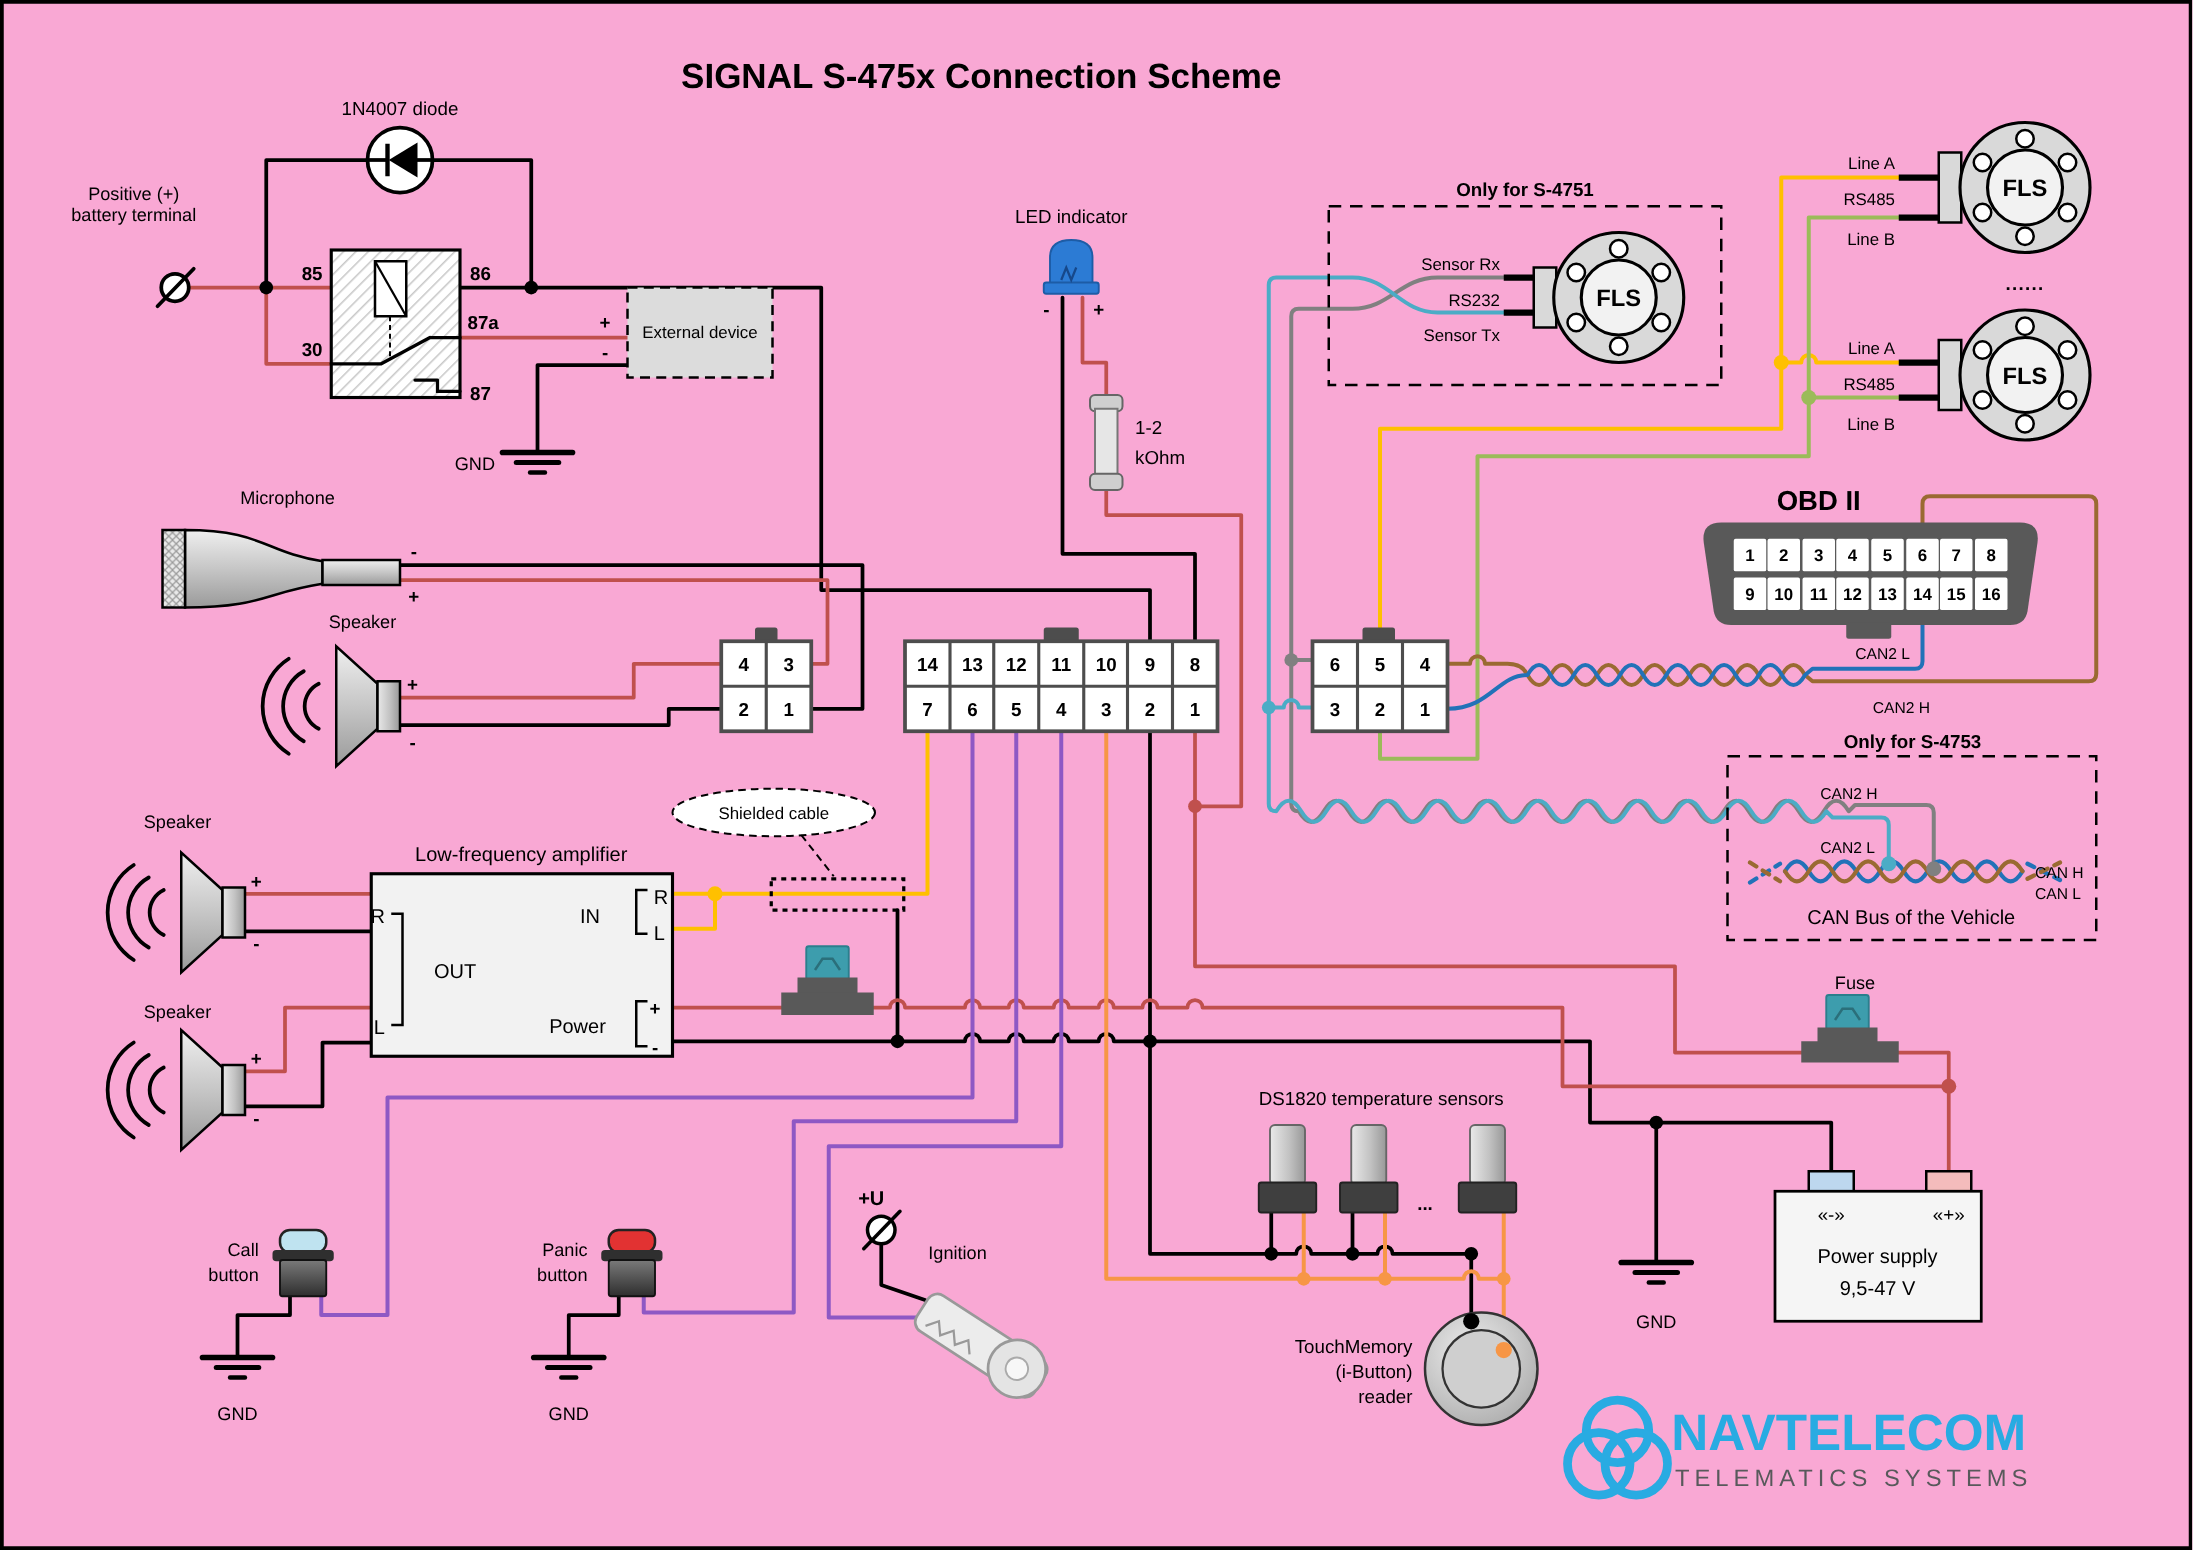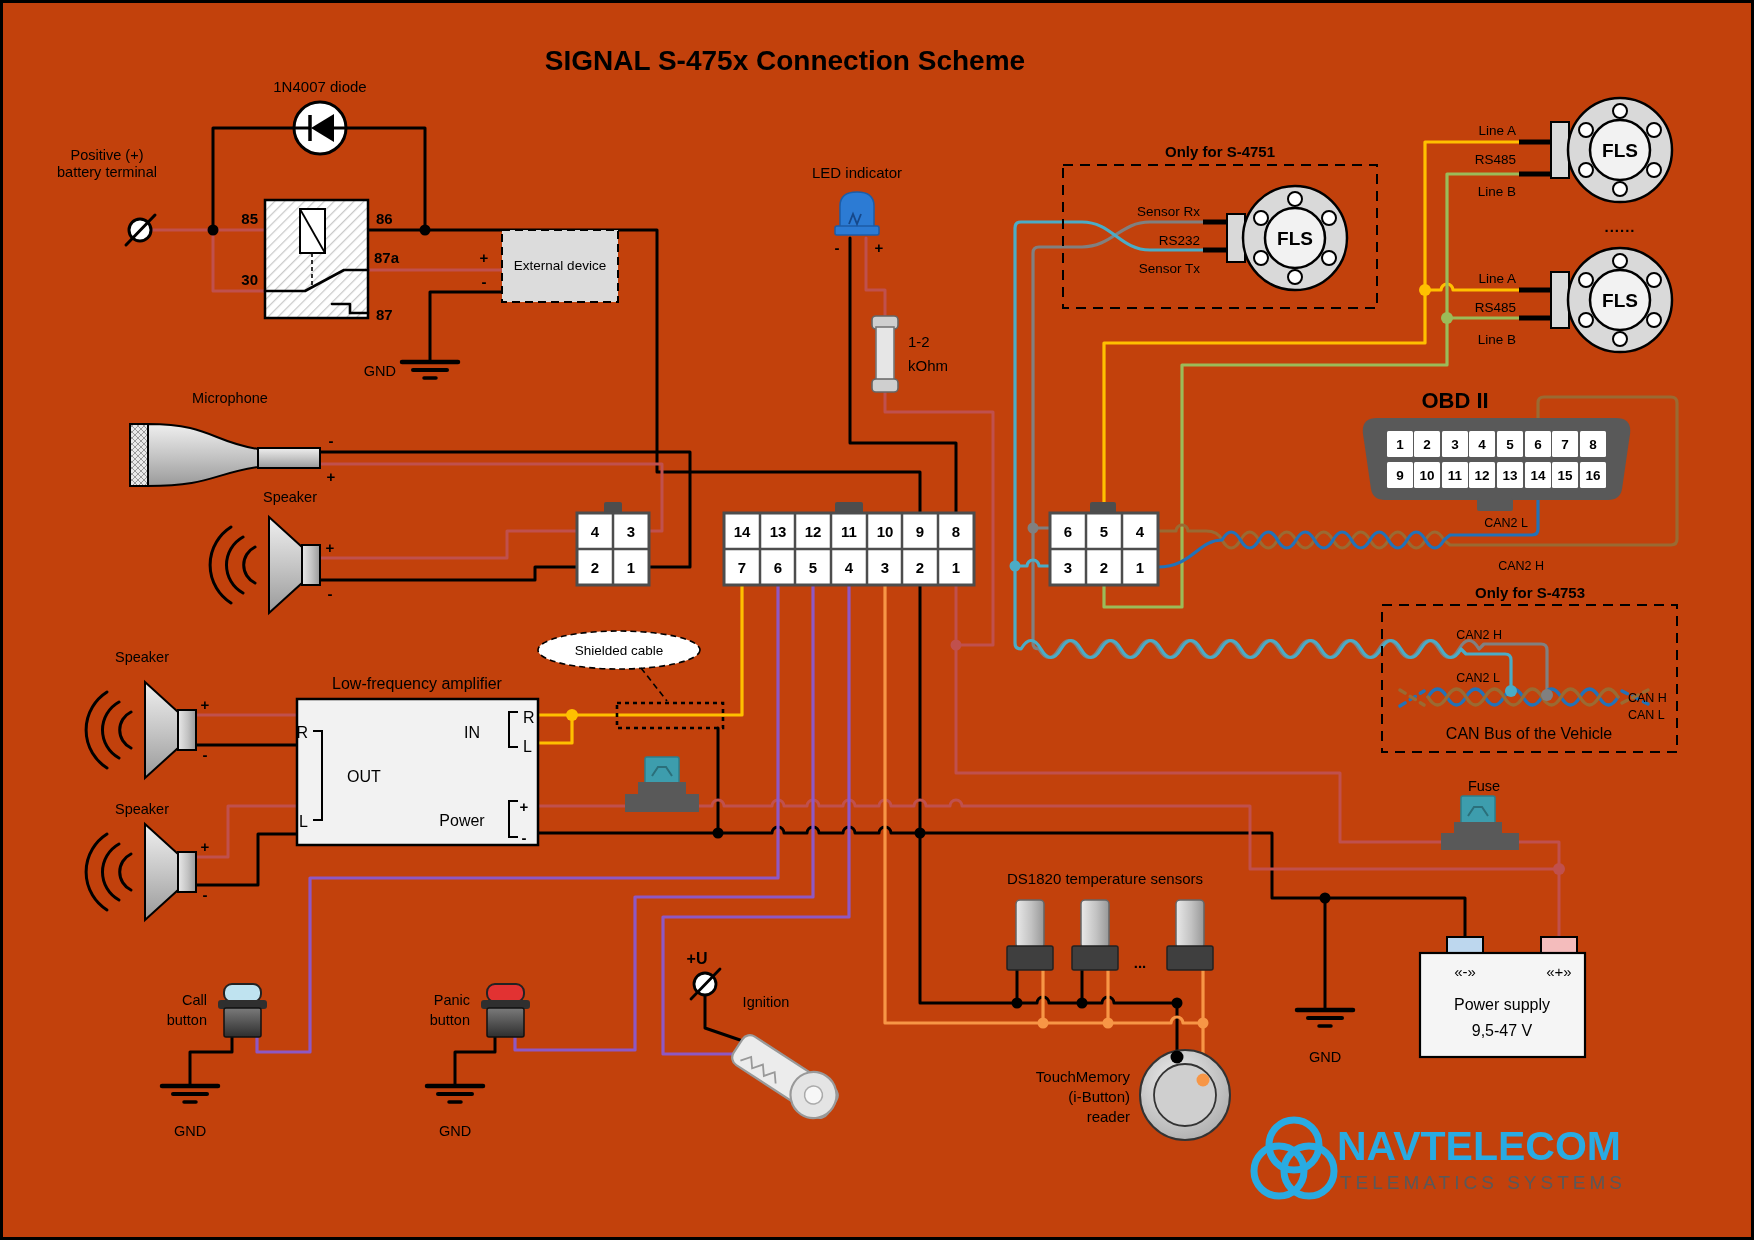--- a/index.html
+++ b/index.html
@@ -1,16 +1,16 @@
 <!DOCTYPE html>
 <html><head>
 <meta charset="utf-8">
 <style>
   html,body{margin:0;padding:0;background:#fff}
-  .page{width:1754px;height:1240px;position:relative;background:#c2410c}
+  .page{width:1754px;height:1240px;position:relative;background:#f9a8d4}
   svg{display:block}
   text{font-family:"Liberation Sans",sans-serif;fill:#000}
   .t28{font-size:28px;font-weight:bold;text-anchor:middle}
   .t16{font-size:16px}
   .t15{font-size:15px}
   .t15b{font-size:15px;font-weight:bold}
   .t14{font-size:14.5px}
   .t13{font-size:13.5px}
   .t12{font-size:12.5px}
   .mid{text-anchor:middle}

